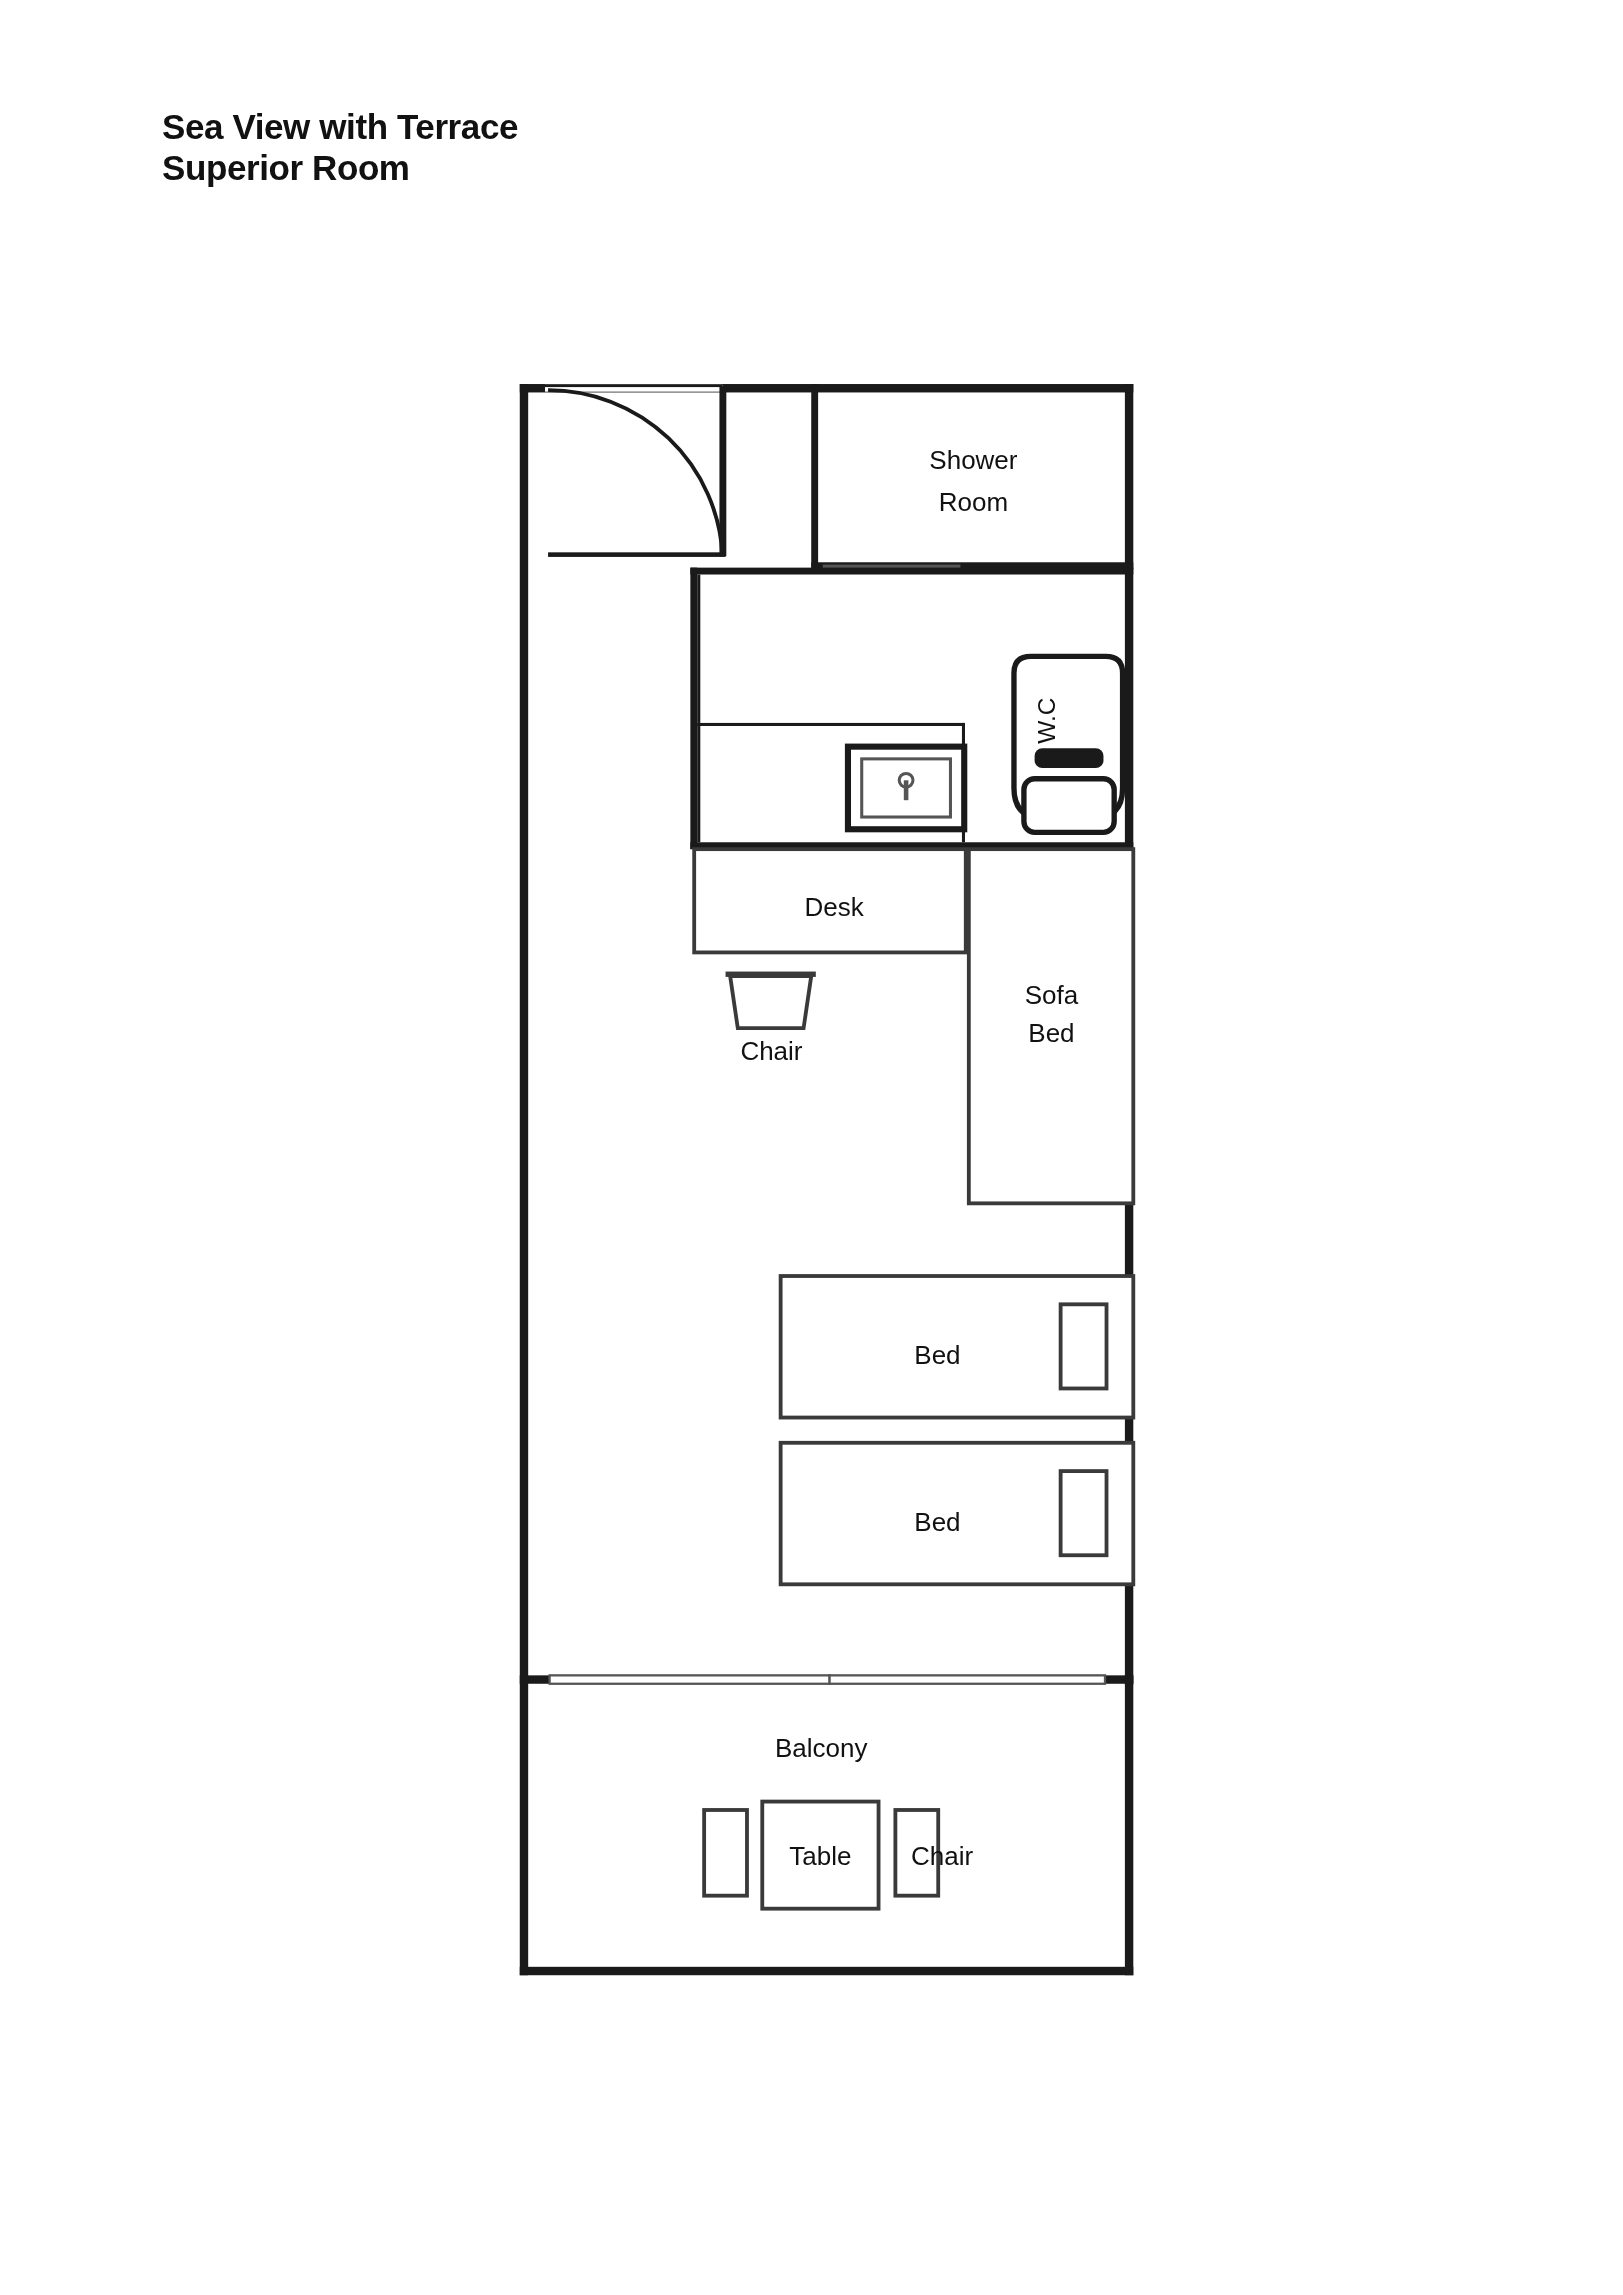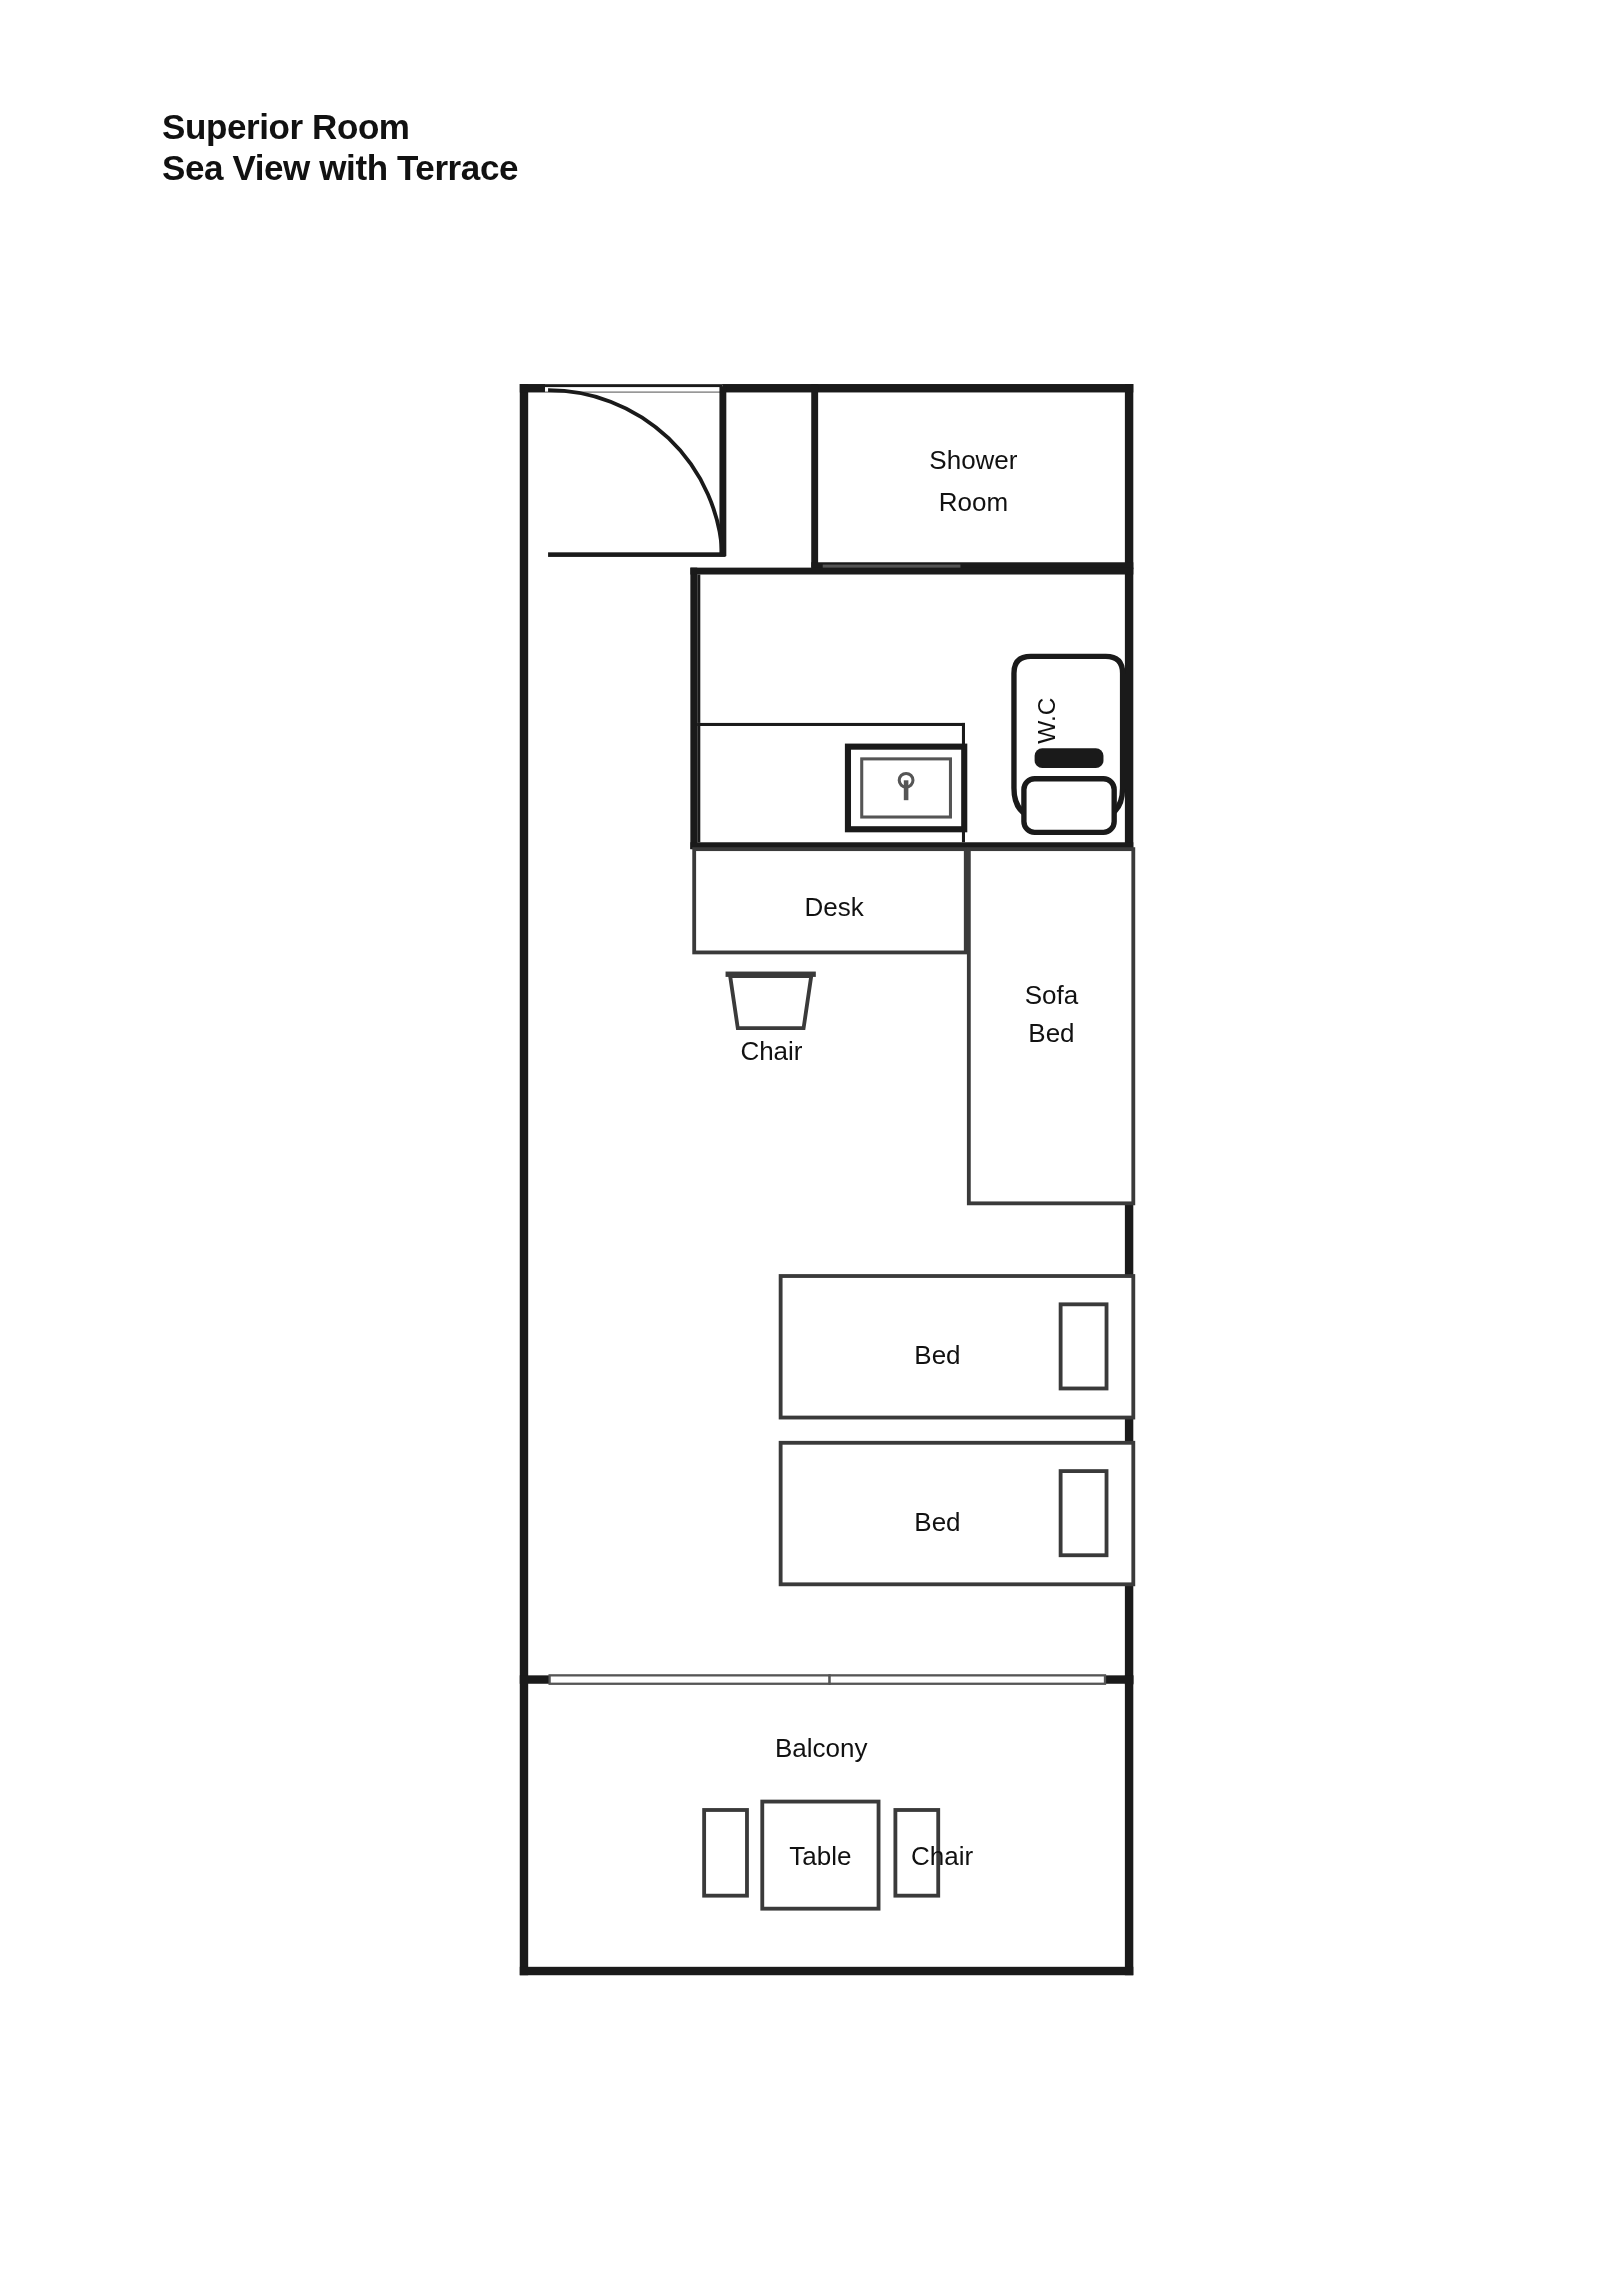--- a/index.html
+++ b/index.html
@@ -53,22 +53,22 @@
   .plan-label-sm {
     font-family: "Liberation Sans", sans-serif;
     font-size: 32px;
     fill: #111111;
   }
 </style>
 </head>
 <body>
 
 <div id="title-block">
+  <div class="title-line">Sea View with Terrace</div>
   <div class="title-line">Superior Room</div>
-  <div class="title-line">Sea View with Terrace</div>
 </div>
 
 <div id="floorplan">
   <svg viewBox="0 0 2122 3000" xmlns="http://www.w3.org/2000/svg">
 
     <g>
 
       <rect x="679" y="502" width="11" height="2080" fill="#1a1a1a"></rect>
 
       <rect x="1470" y="502" width="11" height="1700" fill="#1a1a1a"></rect>

